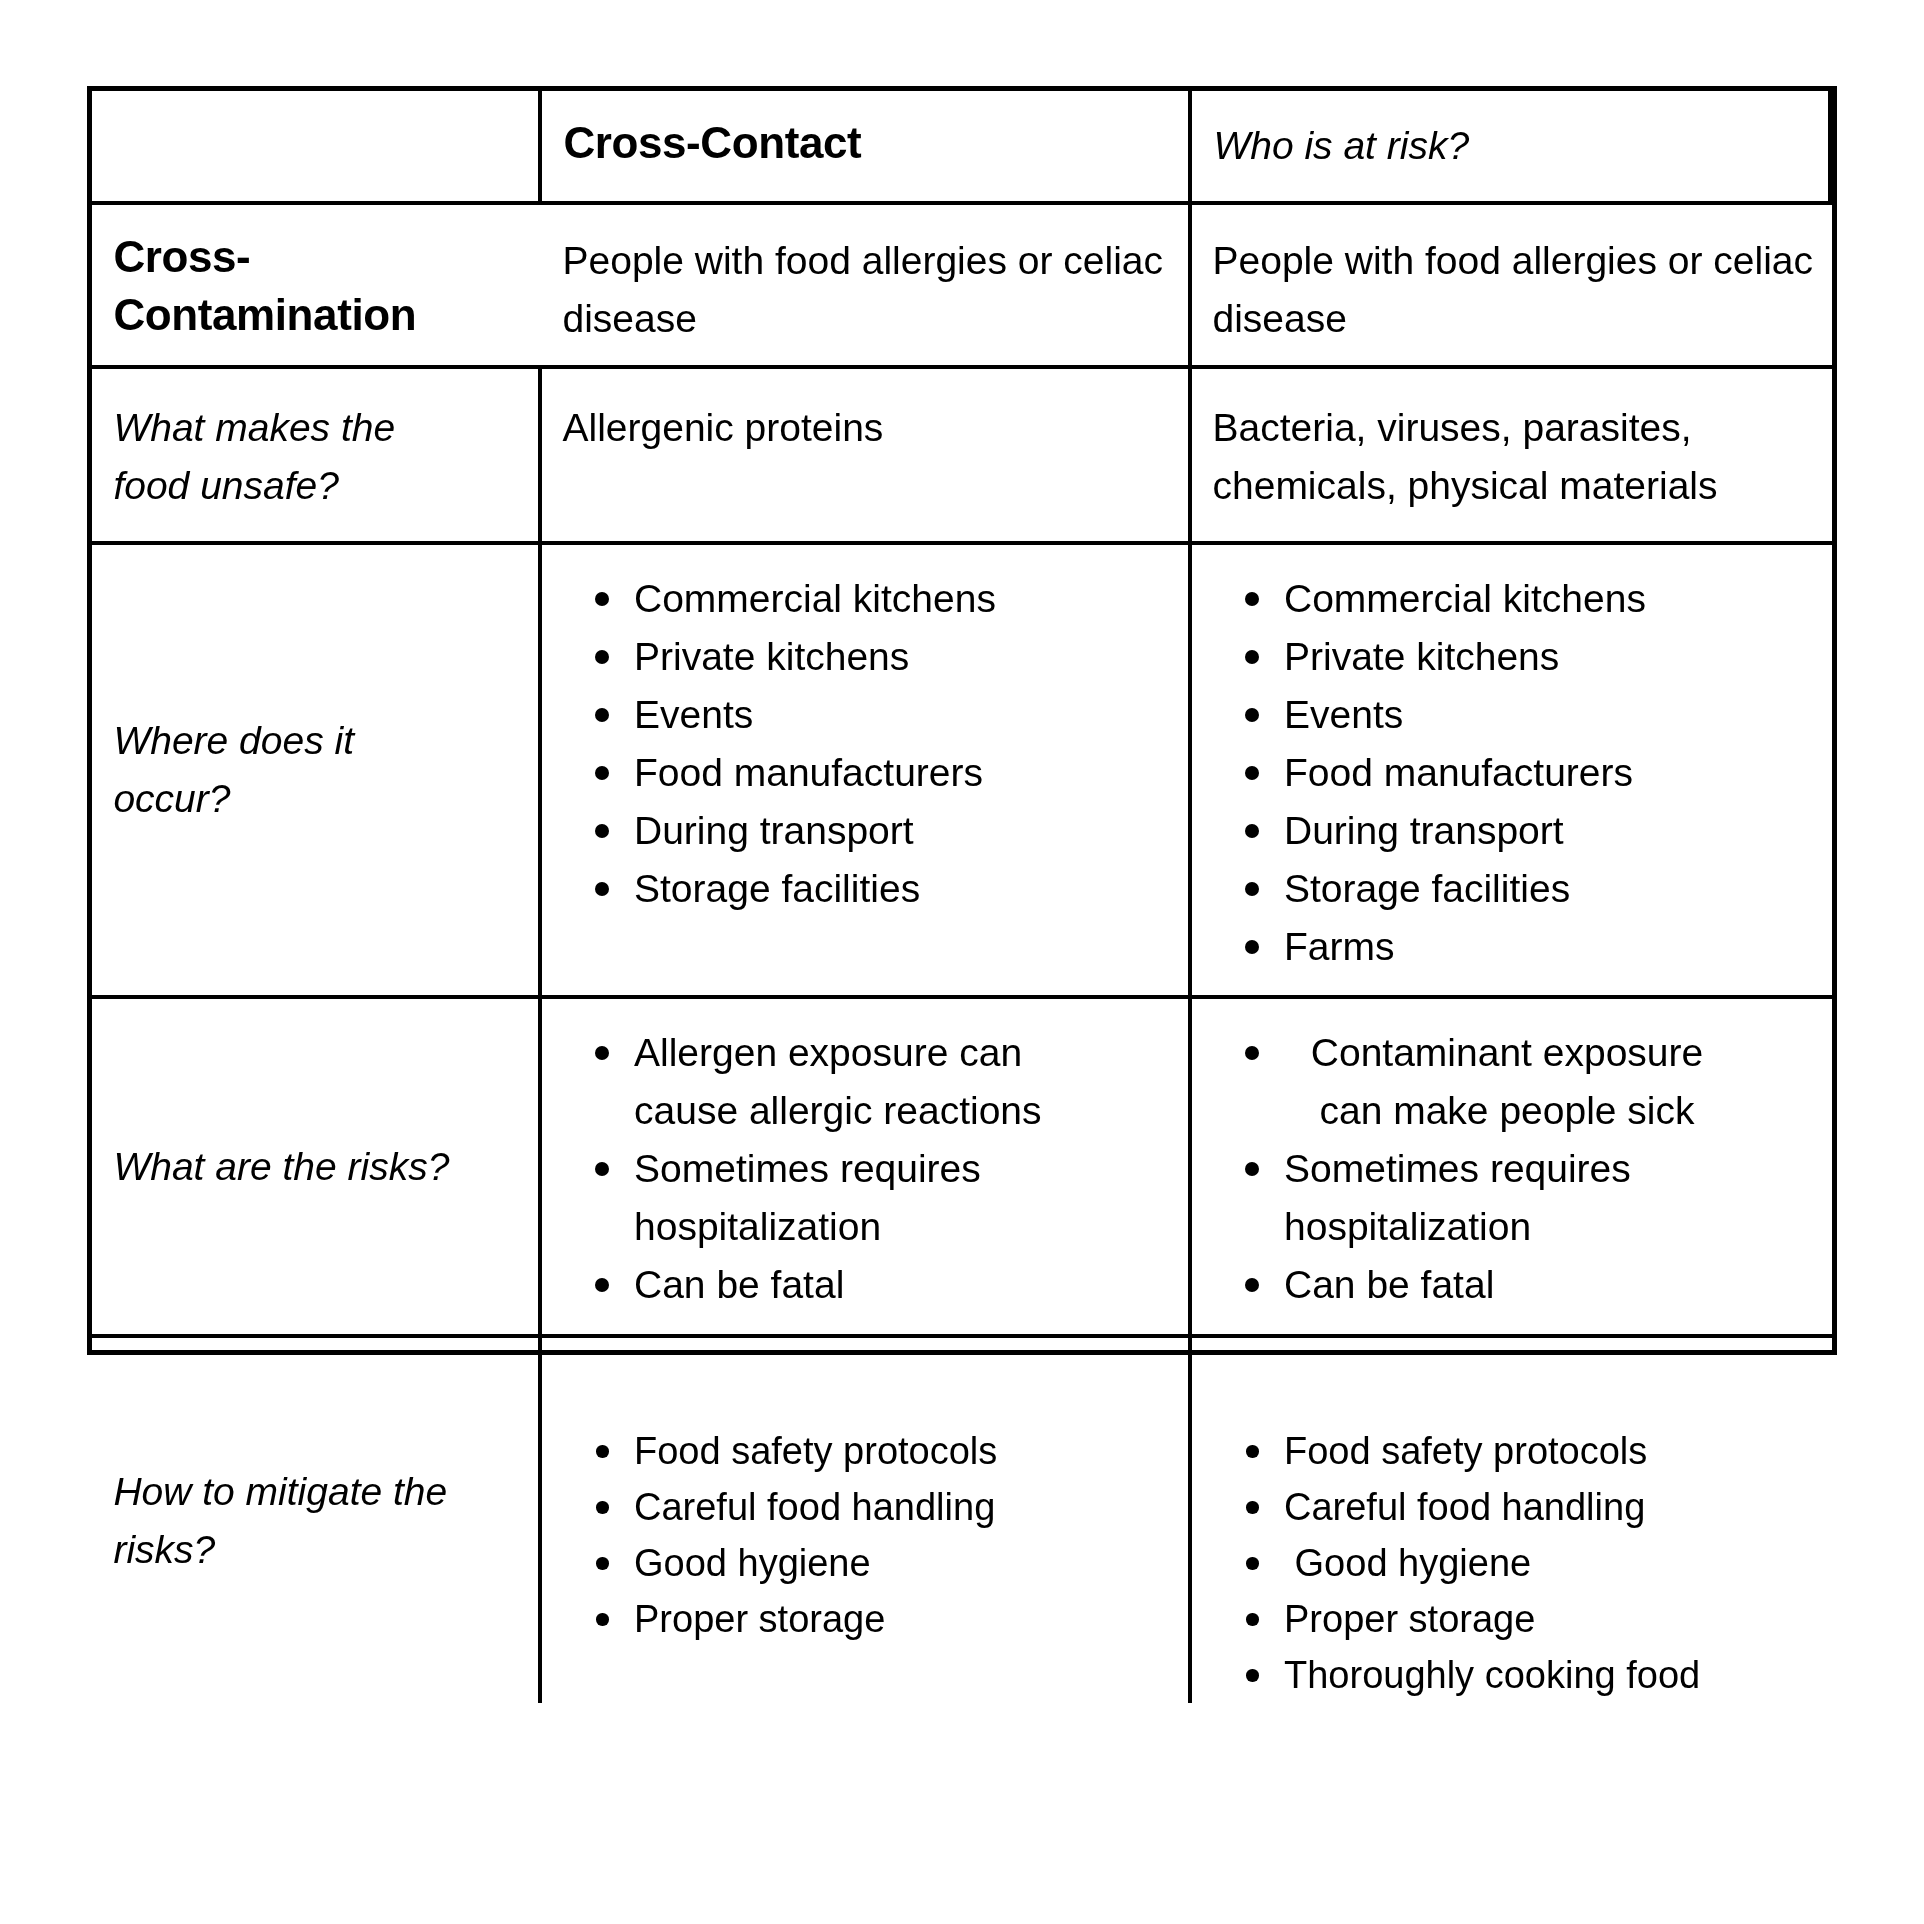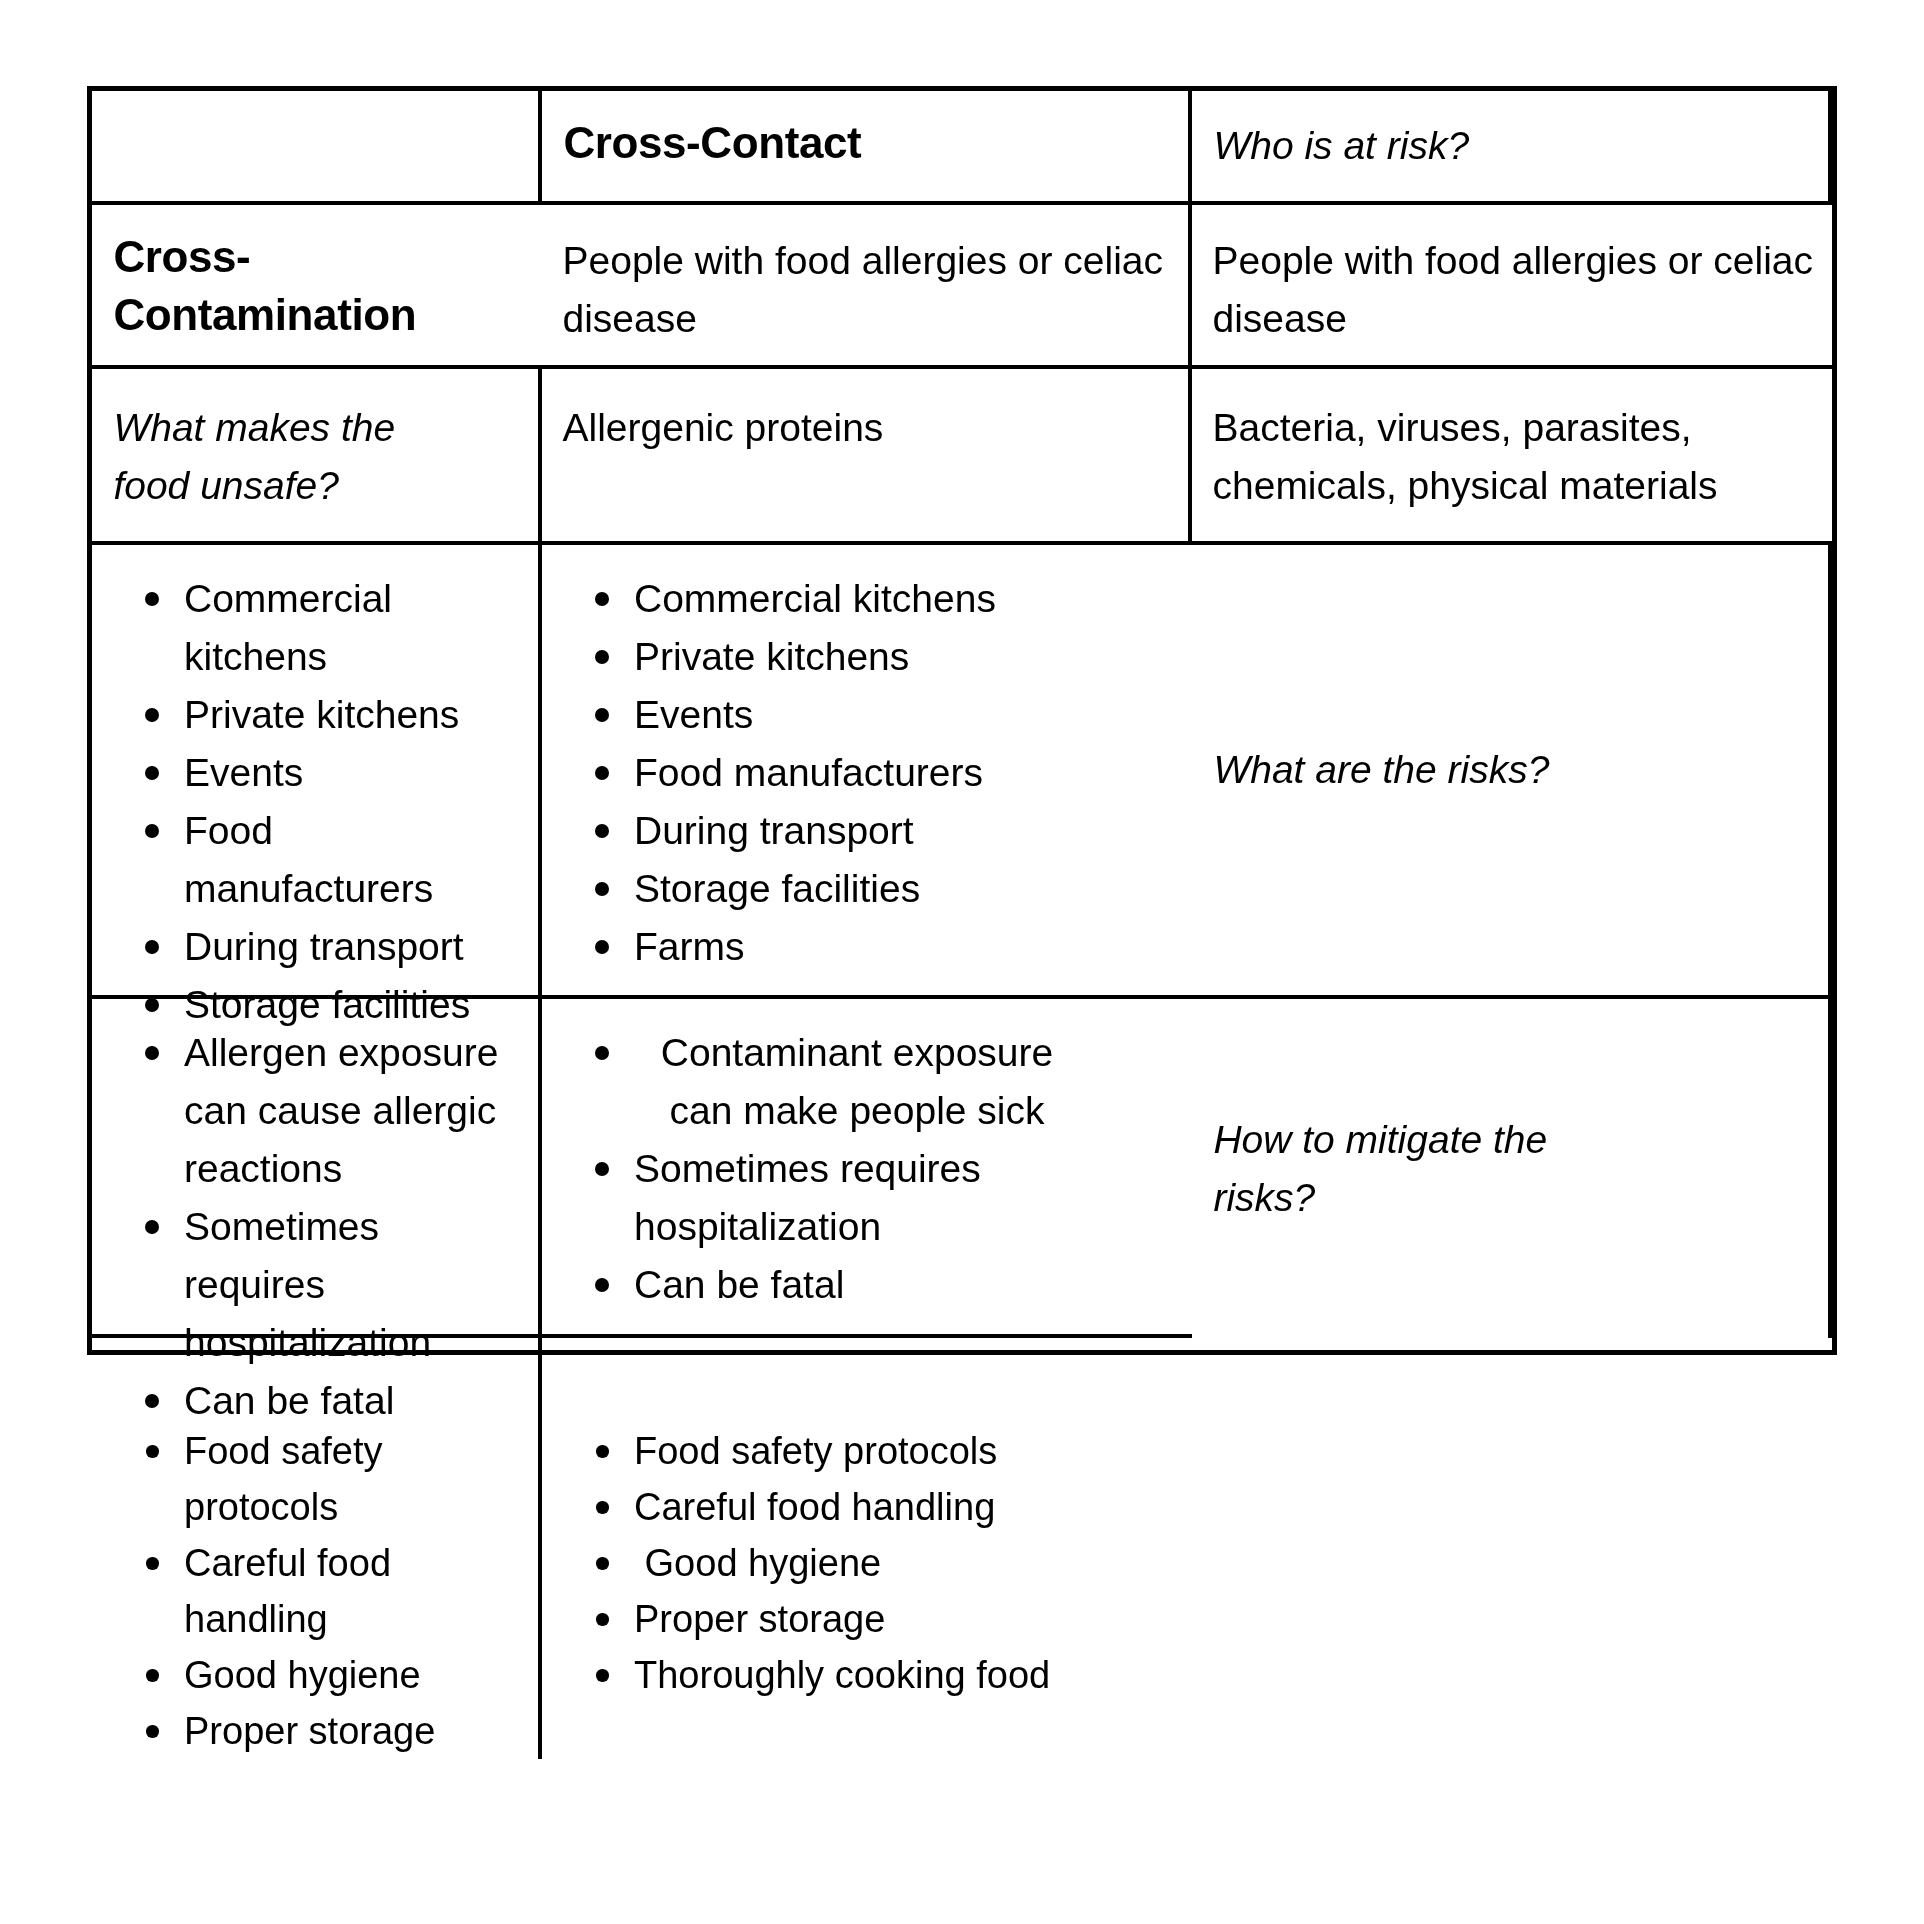--- a/index.html
+++ b/index.html
@@ -124,20 +124,23 @@
   <div class="cell label" style="align-items:flex-start;padding-top:30px;">
     <span style="max-width:356px;">What makes the food unsafe?</span>
   </div>
   <div class="cell plain top2">
     <span>Allergenic proteins</span>
   </div>
   <div class="cell plain top2 last-col">
     <span>Bacteria, viruses, parasites, chemicals, physical materials</span>
   </div>
 
+  <div class="cell label">
+    <span style="max-width:294px;">Where does it occur?</span>
+  </div>
   <div class="cell">
     <ul class="blist">
       <li><span class="dot"></span><span>Commercial kitchens</span></li>
       <li><span class="dot"></span><span>Private kitchens</span></li>
       <li><span class="dot"></span><span>Events</span></li>
       <li><span class="dot"></span><span>Food manufacturers</span></li>
       <li><span class="dot"></span><span>During transport</span></li>
       <li><span class="dot"></span><span>Storage facilities</span></li>
     </ul>
   </div>

